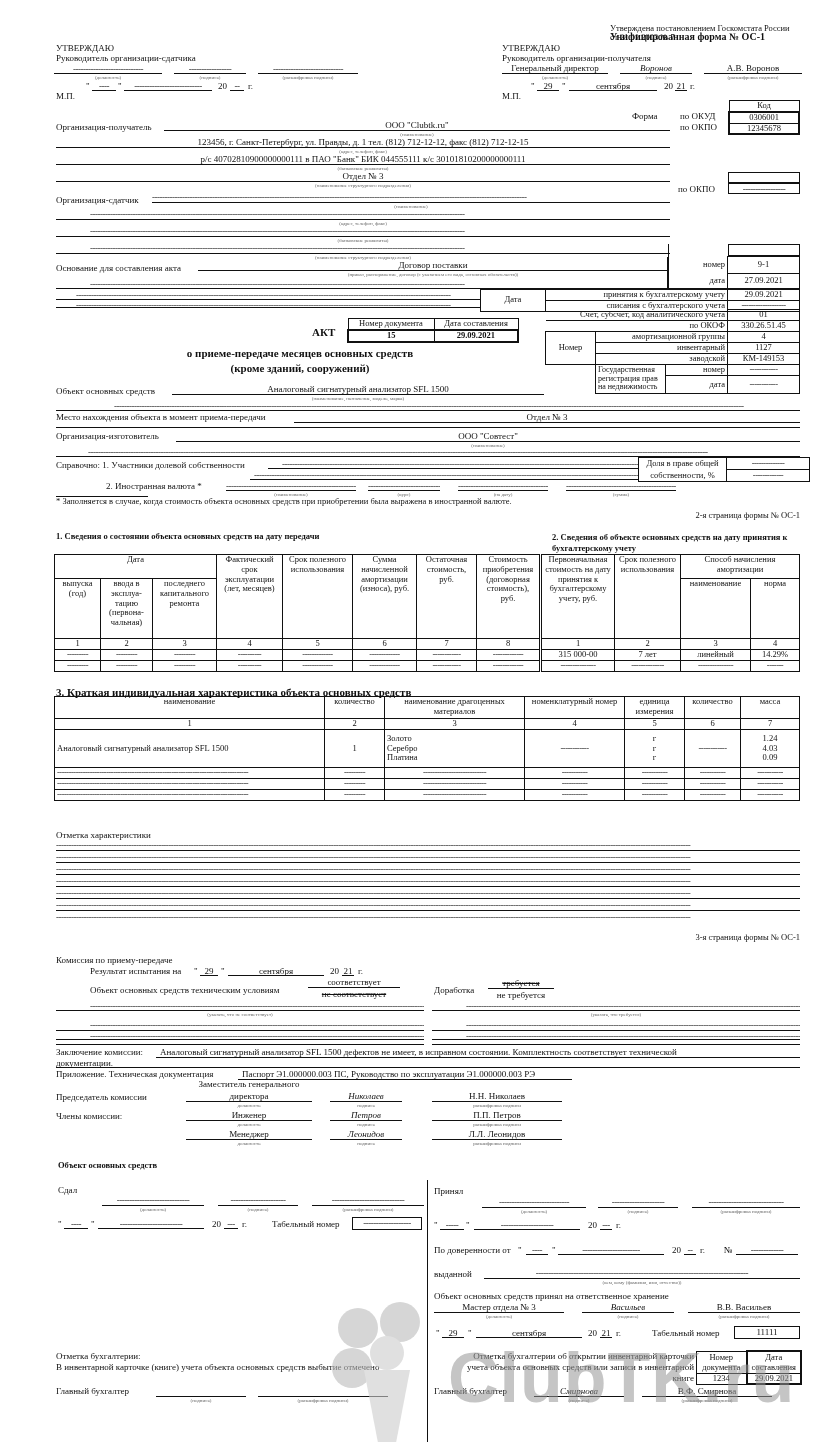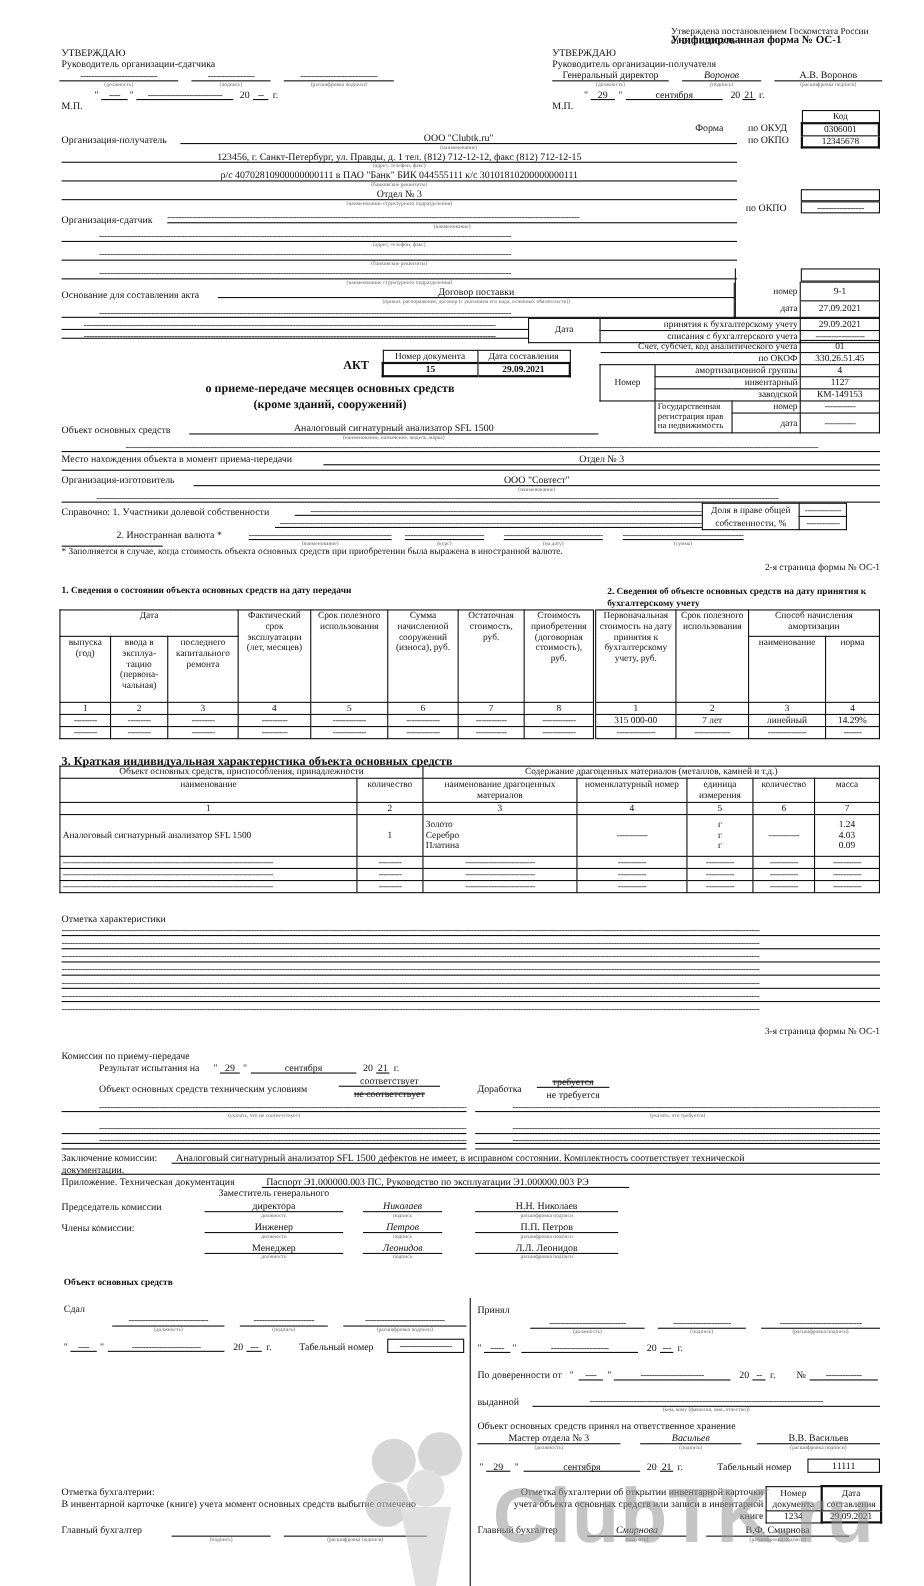--- a/index.html
+++ b/index.html
@@ -206,21 +206,21 @@
 <div class="hl" style="left:56px;top:427px;width:744px"></div>
 <div class="abs" style="left:56px;top:431px">Организация-изготовитель</div>
 <div class="abs ul c" style="left:176px;top:431px;width:624px;height:11px">ООО "Совтест"</div>
 <div class="abs small" style="left:176px;top:443px;width:624px">(наименование)</div>
 <div class="abs dash" style="left:88px;top:447px;width:620px;height:9px">--------------------------------------------------------------------------------------------------------------------------------------------------------------------------------------------------------------------------------------------------------------</div>
 <div class="hl" style="left:56px;top:456px;width:744px"></div>
 
 <div class="abs" style="left:56px;top:460px">Справочно:  1. Участники долевой собственности</div>
 <div class="abs ul dash" style="left:268px;top:459px;width:370px;height:10px;padding-left:14px">--------------------------------------------------------------------------------------------------------------------------------------------------------------------------------------------------------------------------------------------------------------</div>
 <div class="abs ul dash" style="left:250px;top:470px;width:388px;height:10px;padding-left:4px">--------------------------------------------------------------------------------------------------------------------------------------------------------------------------------------------------------------------------------------------------------------</div>
-<table style="left:638px;top:457px;width:132px">
+<table style="left:638px;top:457px;width:172px">
   <tbody>
       <tr>
         <td rowspan="2" class="c" style="width:88px;line-height:1.3">Доля в праве общей собственности, %</td>
         <td class="c dash" style="height:12px">--------------</td>
       </tr>
   <tr>
         <td class="c dash" style="height:12px">-------------</td>
       </tr>
 </tbody>
   </table>
@@ -238,21 +238,21 @@
 <div class="abs r" style="left:600px;top:511px;width:200px;font-size:8.5px">2-я страница формы № ОС-1</div>
 
 <div class="abs b" style="left:56px;top:532px;font-size:8.5px">1. Сведения о состоянии объекта основных средств на дату передачи</div>
 <div class="abs b" style="left:552px;top:532px;width:240px;font-size:8.5px;line-height:1.3">2. Сведения об объекте основных средств на дату принятия к бухгалтерскому учету</div>
 <table style="left:54px;top:554px;width:746px;font-size:8px">
   <tbody>
       <tr style="height:24px">
     <td colspan="3" class="c" style="vertical-align:top">Дата</td>
     <td rowspan="2" class="c" style="vertical-align:top;width:66px">Фактический срок эксплуатации (лет, месяцев)</td>
     <td rowspan="2" class="c" style="vertical-align:top;width:70px">Срок полезного использования</td>
-    <td rowspan="2" class="c" style="vertical-align:top;width:64px">Сумма начисленной сооружений (износа), руб.</td>
+    <td rowspan="2" class="c" style="vertical-align:top;width:64px">Сумма начисленной амортизации (износа), руб.</td>
     <td rowspan="2" class="c" style="vertical-align:top;width:60px">Остаточная стоимость, руб.</td>
     <td rowspan="2" class="c" style="vertical-align:top;width:64px;border-right:3px double #111">Стоимость приобретения (договорная стоимость), руб.</td>
     <td rowspan="2" class="c" style="vertical-align:top;width:74px">Первоначальная стоимость на дату принятия к бухгалтерскому учету, руб.</td>
     <td rowspan="2" class="c" style="vertical-align:top;width:66px">Срок полезного использования</td>
     <td colspan="2" class="c" style="vertical-align:top">Способ начисления амортизации</td>
   </tr>
   <tr style="height:60px">
     <td class="c" style="vertical-align:top;width:46px">выпуска (год)</td>
     <td class="c" style="vertical-align:top;width:52px">ввода в эксплуа-тацию (первона-чальная)</td>
     <td class="c" style="vertical-align:top;width:64px">последнего капитального ремонта</td>
@@ -300,24 +300,20 @@
         <td class="c dash">--------------</td>
         <td class="c dash">---------------</td>
         <td class="c dash">-------</td>
       </tr>
     </tbody>
   </table>
 
 <div class="abs b" style="left:56px;top:686px;font-size:11px">3. Краткая индивидуальная характеристика объекта основных средств</div>
 <table style="left:54px;top:696px;width:746px;font-size:8px">
   <tbody>
-      <tr style="height:11px">
-    <td colspan="2" class="c">Объект основных средств, приспособления, принадлежности</td>
-    <td colspan="5" class="c">Содержание драгоценных материалов (металлов, камней и т.д.)</td>
-  </tr>
   <tr style="height:22px">
     <td class="c" style="vertical-align:top;width:270px">наименование</td>
     <td class="c" style="vertical-align:top;width:60px">количество</td>
     <td class="c" style="vertical-align:top;width:140px">наименование драгоценных материалов</td>
     <td class="c" style="vertical-align:top;width:100px">номенклатурный номер</td>
     <td class="c" style="vertical-align:top;width:60px">единица измерения</td>
     <td class="c" style="vertical-align:top;width:56px">количество</td>
     <td class="c" style="vertical-align:top">масса</td>
   </tr>
   <tr id="s3-nums" style="height:11px">
@@ -517,21 +513,21 @@
 <div class="abs ul c" style="left:442px;top:1328px;width:22px;height:10px">29</div>
 <div class="abs" style="left:468px;top:1328px">"</div>
 <div class="abs ul c" style="left:476px;top:1328px;width:106px;height:10px">сентября</div>
 <div class="abs" style="left:588px;top:1328px">20</div>
 <div class="abs ul c" style="left:600px;top:1328px;width:12px;height:10px">21</div>
 <div class="abs" style="left:616px;top:1328px">г.</div>
 <div class="abs" style="left:652px;top:1328px">Табельный номер</div>
 <div class="abs c" style="left:734px;top:1326px;width:66px;height:13px;border:1px solid #111">11111</div>
 
 <div class="abs" style="left:56px;top:1351px">Отметка бухгалтерии:</div>
-<div class="abs" style="left:56px;top:1362px;white-space:nowrap">В инвентарной карточке (книге) учета момент основных средств выбытие отмечено</div>
+<div class="abs" style="left:56px;top:1362px;white-space:nowrap">В инвентарной карточке (книге) учета объекта основных средств выбытие отмечено</div>
 <div class="abs" style="left:56px;top:1386px">Главный бухгалтер</div>
 <div class="abs ul" style="left:156px;top:1386px;width:90px;height:11px"></div>
 <div class="abs ul" style="left:258px;top:1386px;width:130px;height:11px"></div>
 <div class="abs small" style="left:156px;top:1398px;width:90px">(подпись)</div>
 <div class="abs small" style="left:258px;top:1398px;width:130px">(расшифровка подписи)</div>
 
 <div class="abs r" style="left:432px;top:1351px;width:262px">Отметка бухгалтерии об открытии инвентарной карточки</div>
 <div class="abs r" style="left:432px;top:1362px;width:262px">учета объекта основных средств или записи в инвентарной</div>
 <div class="abs r" style="left:432px;top:1373px;width:262px">книге</div>
 <table style="left:696px;top:1350px;width:106px">

